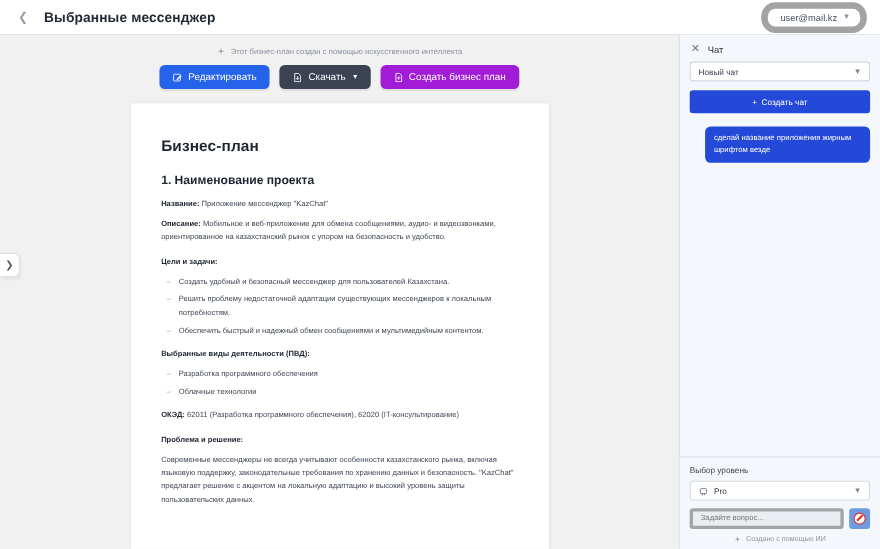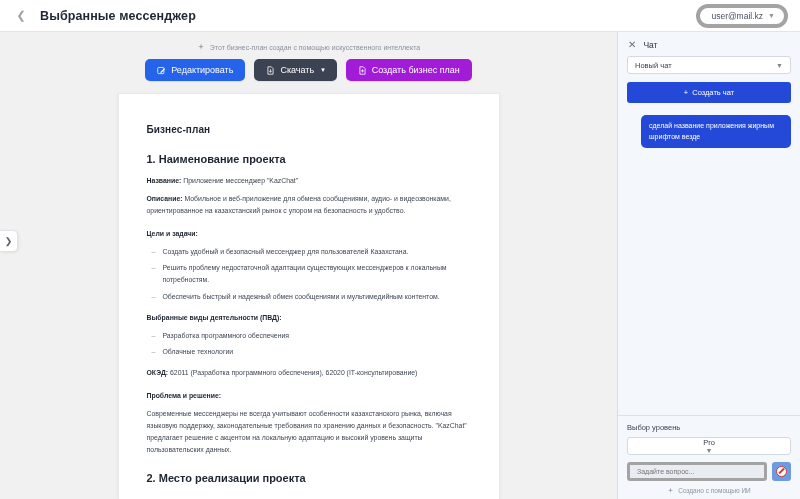--- a/index.html
+++ b/index.html
@@ -25,21 +25,21 @@
     color: #9aa0a6; font-size: 11px; cursor: pointer;
     background: none; border: none;
   }
   .app-title {
     font-size: 12.5px; font-weight: bold; color: #1f2733;
     margin-left: 10px; letter-spacing: .1px;
   }
   .topbar-spacer { flex: 1; }
   .user-pill {
     display: flex; align-items: center; gap: 5px;
-    border: 4px solid #a3a3a3; border-radius: 13px;
+    border: 6px solid #a3a3a3; border-radius: 13px;
     background: #fff; padding: 3px 9px 3px 11px;
     font-size: 8.5px; color: #495060; cursor: pointer;
   }
   .user-pill .chev { font-size: 7px; color: #8b93a1; }
 
   
   .body-split { flex: 1; display: flex; min-height: 0; position: relative; }
 
   
   .left-col {
@@ -79,21 +79,21 @@
   .doc-wrap { flex: 1; display: flex; justify-content: center; min-height: 0; }
   .doc {
     width: 382px; background: #fff;
     border: 1px solid #e7e9ec;
     border-bottom: none;
     box-shadow: 0 1px 4px rgba(0,0,0,.06);
     padding: 30px 28px 0 28px;
     overflow: hidden;
   }
   .doc h1 {
-    font-size: 10px; font-weight: bold; color: #1e2530;
+    font-size: 14px; font-weight: bold; color: #1e2530;
     margin-bottom: 18px; letter-spacing: .1px;
   }
   .doc h2 {
     font-size: 11px; font-weight: bold; color: #1e2530;
     margin: 16px 0 10px 0;
   }
   .doc p {
     font-size: 6.9px; color: #3e4552; line-height: 1.75;
     margin-bottom: 9px;
   }
@@ -166,21 +166,21 @@
 
   .chat-foot {
     border-top: 1px solid #dde2e8;
     padding: 7px 9px 5px 9px;
     background: #f4f8fc;
   }
   .foot-label { font-size: 7.5px; color: #3c4452; margin-bottom: 5px; }
   .model-select {
     height: 18px; background: #fff;
     border: 1px solid #d4d9e0; border-radius: 3px;
-    display: flex; align-items: center; padding: 0 7px; cursor: pointer; flex-direction: column;
+    display: flex; align-items: center; padding: 0 7px; cursor: pointer;
   }
   .model-select .mi { width: 9px; height: 9px; margin-right: 5px; display: block; }
   .model-select .val { font-size: 7.5px; color: #394150; flex: 1; }
   .model-select .chev { font-size: 7px; color: #7d8594; }
 
   .ask-row { display: flex; align-items: center; gap: 5px; margin-top: 7px; }
   .ask-input {
     flex: 1; height: 19px;
     background: #e9edf2; border: 3px solid #a3a3a3; border-radius: 3px;
     font-size: 7px; color: #a2aab6; padding: 0 7px;
@@ -294,21 +294,20 @@
 
           <p class="lead">
             <b>ОКЭД:</b><span> 62011 (Разработка программного обеспечения), 62020 (IT-консультирование)</span>
           </p>
 
           <p class="tight">
             <b>Проблема и решение:</b>
           </p>
           <p>Современные мессенджеры не всегда учитывают особенности казахстанского рынка, включая языковую поддержку, законодательные требования по хранению данных и безопасность. "KazChat" предлагает решение с акцентом на локальную адаптацию и высокий уровень защиты пользовательских данных.</p>
 
-          <h2>2. Место реализации проекта</h2>
 
         </div>
       </div>
 
       <div class="edge-handle">
         <span>❯</span>
       </div>
     </div>
 
     <div class="chat-panel">

